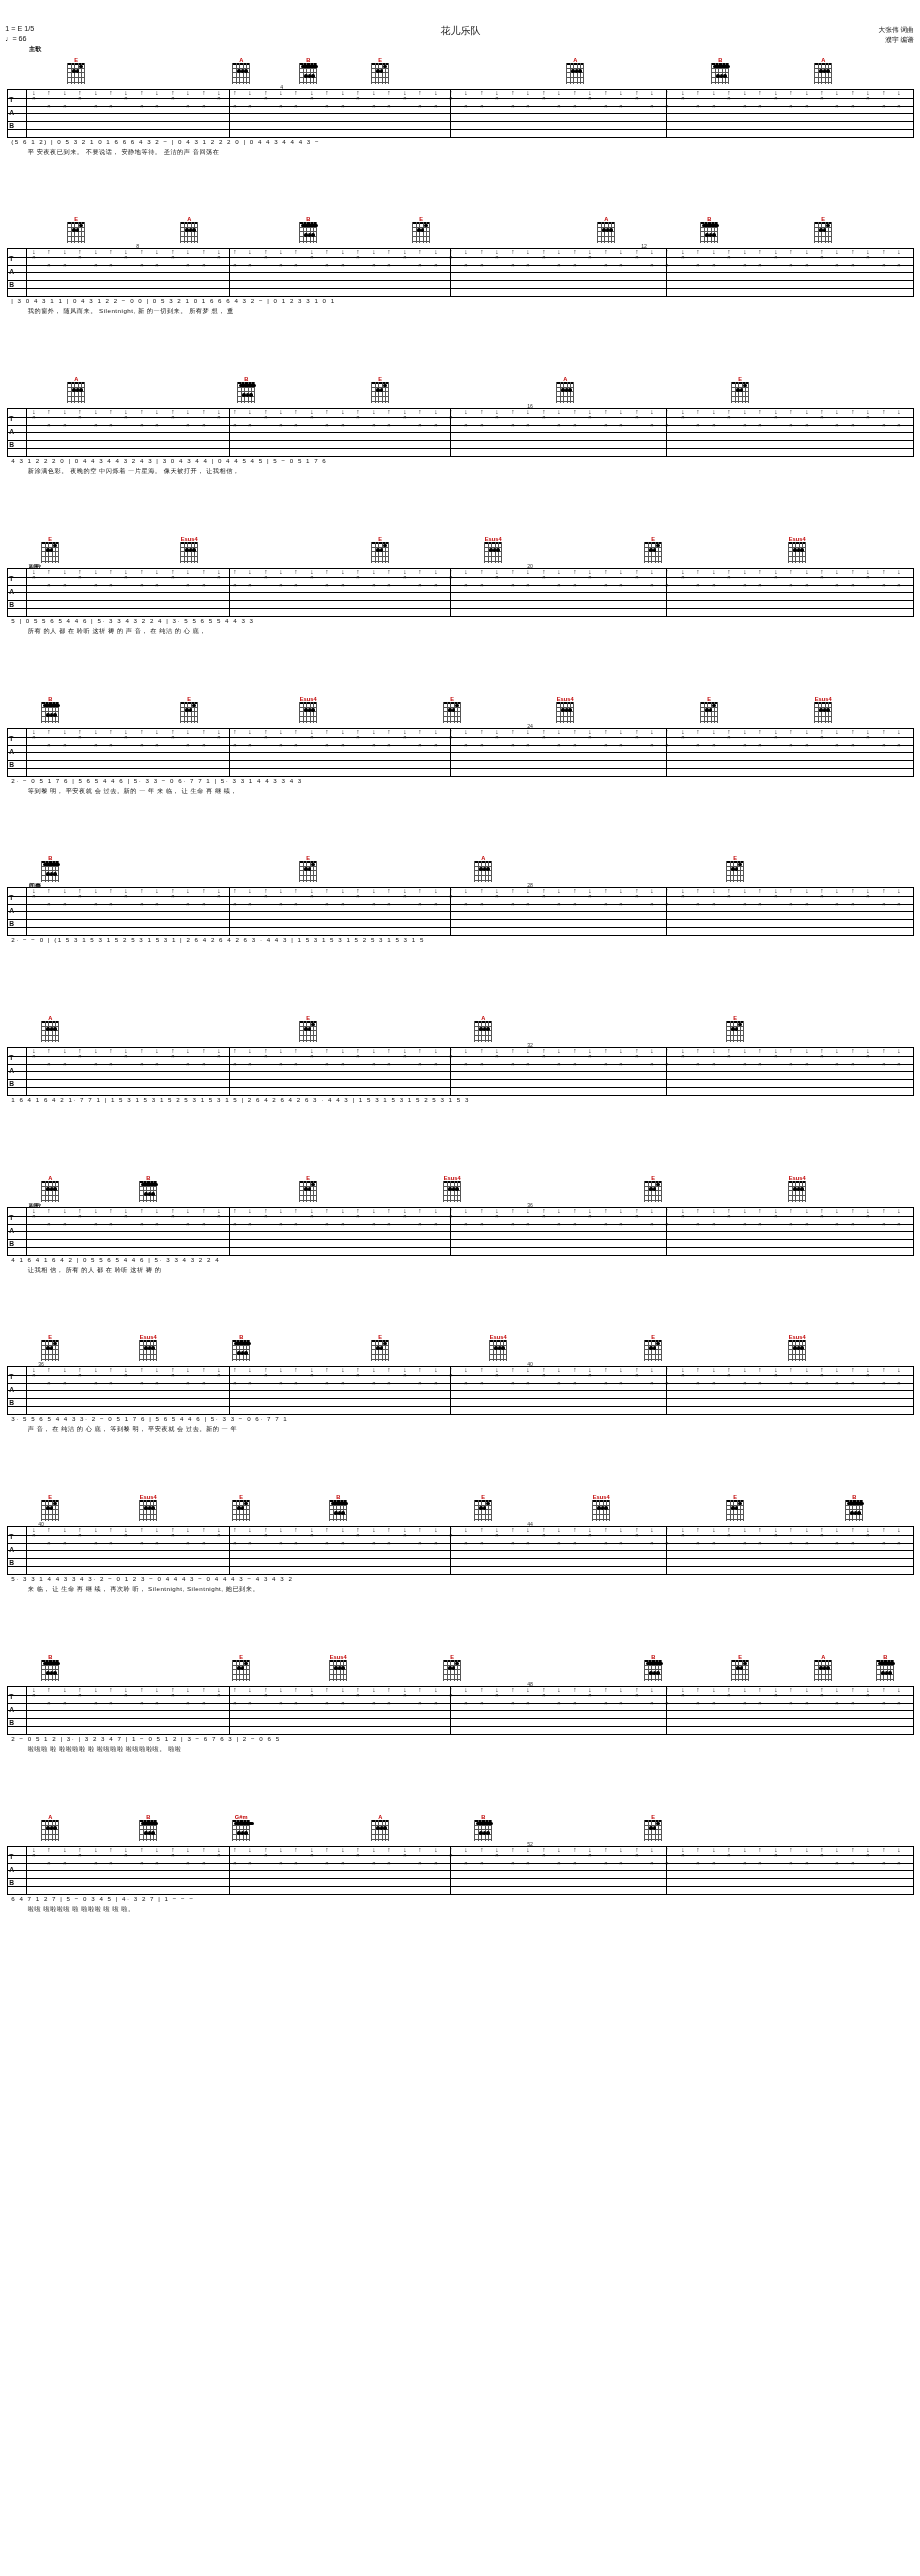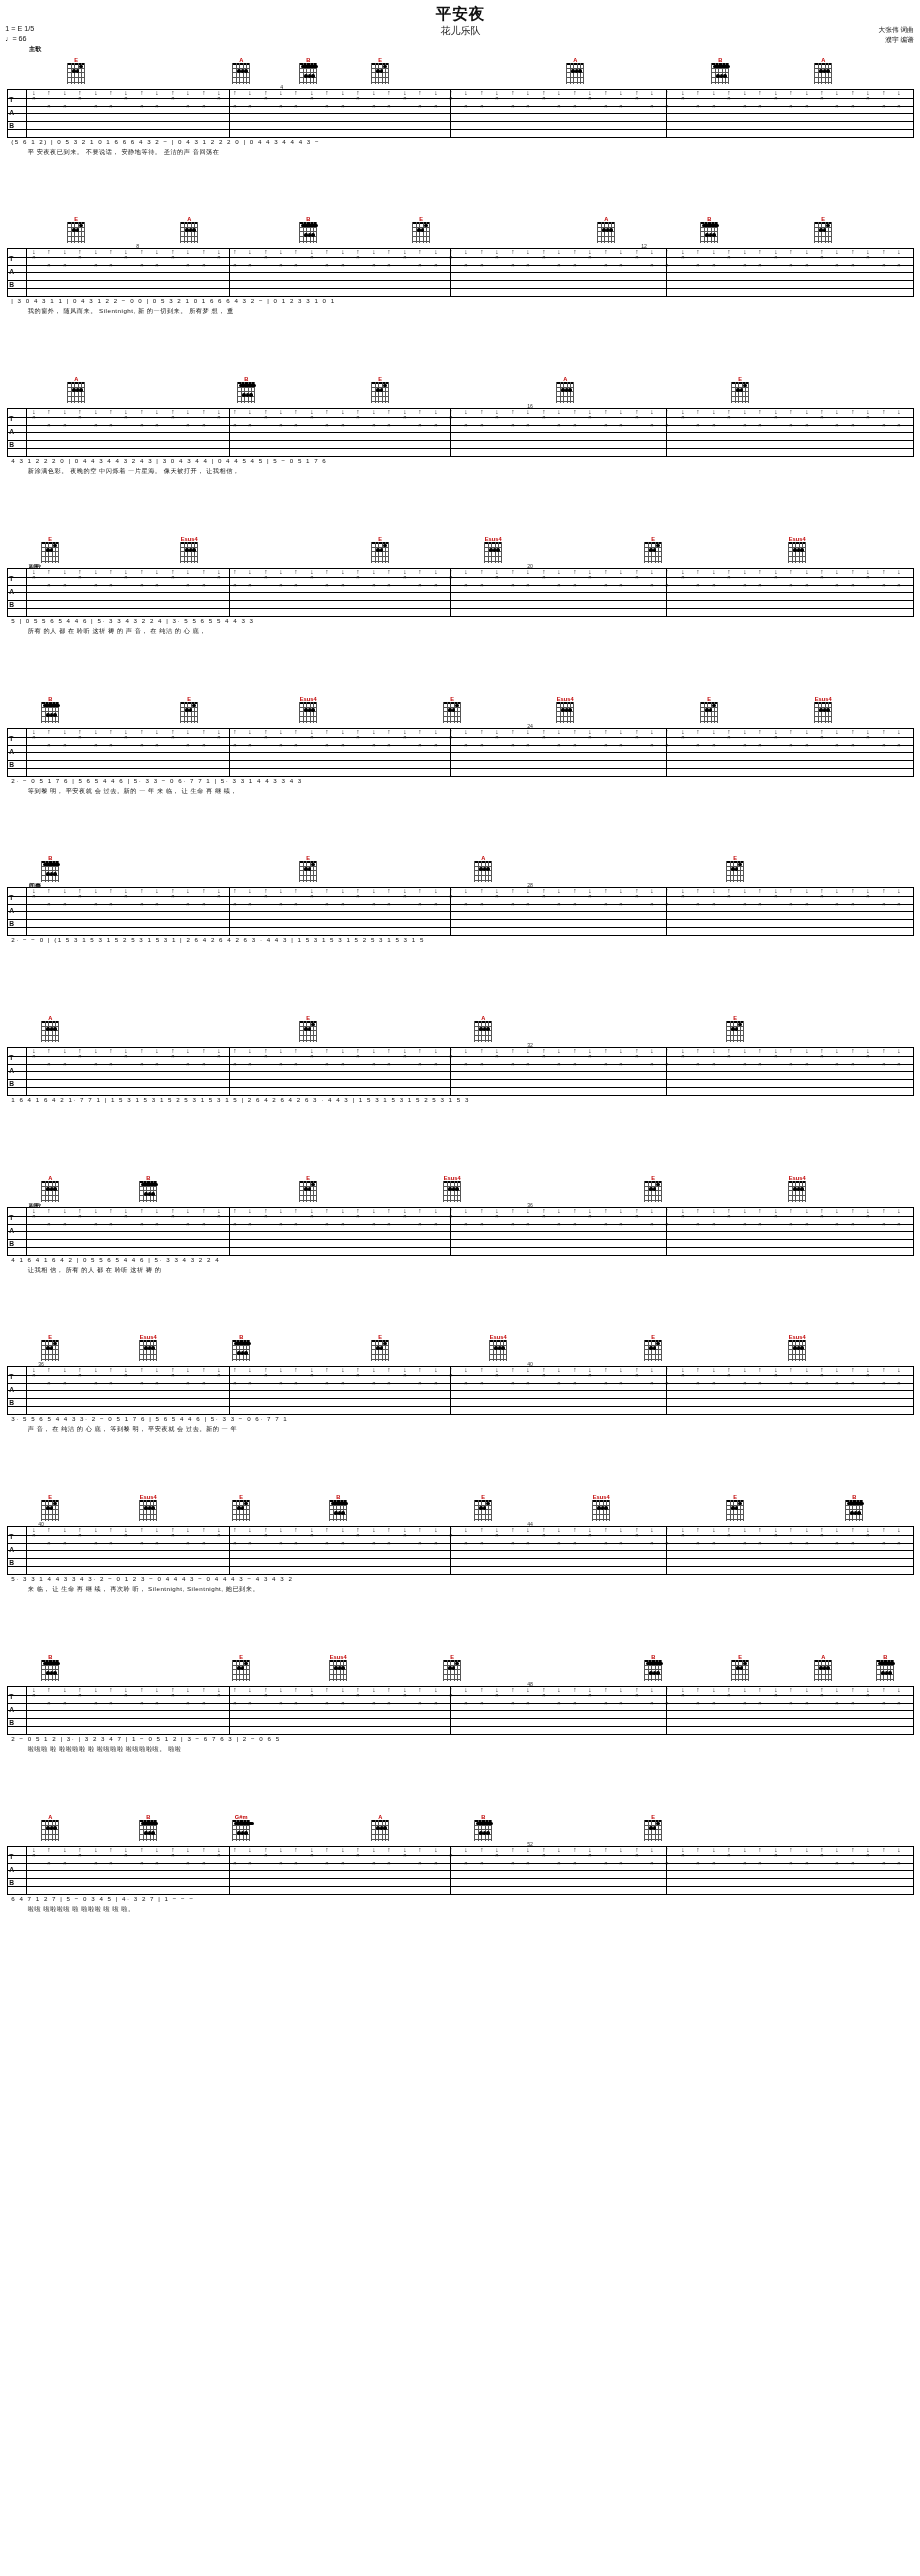--- a/index.html
+++ b/index.html
@@ -39,21 +39,20 @@
   .lyricline .nums{position:absolute;top:0;left:0;width:100%;height:10.3px;}
   .lyricline .lyr{position:absolute;top:10.3px;left:0;width:100%;height:11.3px;}
   .lyricline span.cell{position:absolute;font-size:6.2px;white-space:nowrap;}
   .lyricline span.lcell{position:absolute;font-size:6.2px;white-space:nowrap;}
 </style>
 </head>
 <body>
 
 <div class="page">
 
-  <div class="title">平安夜</div>
   <div class="subtitle">花儿乐队</div>
   <div class="key-info">1 = E 1/5</div>
   <div class="tempo-info">♩= 66</div>
   <div class="credits">
     <div>大张伟 词曲</div>
     <div>濮宇 编谱</div>
   </div>
 
   <div id="systems-root">
       <div class="system" style="top: 57px;">

